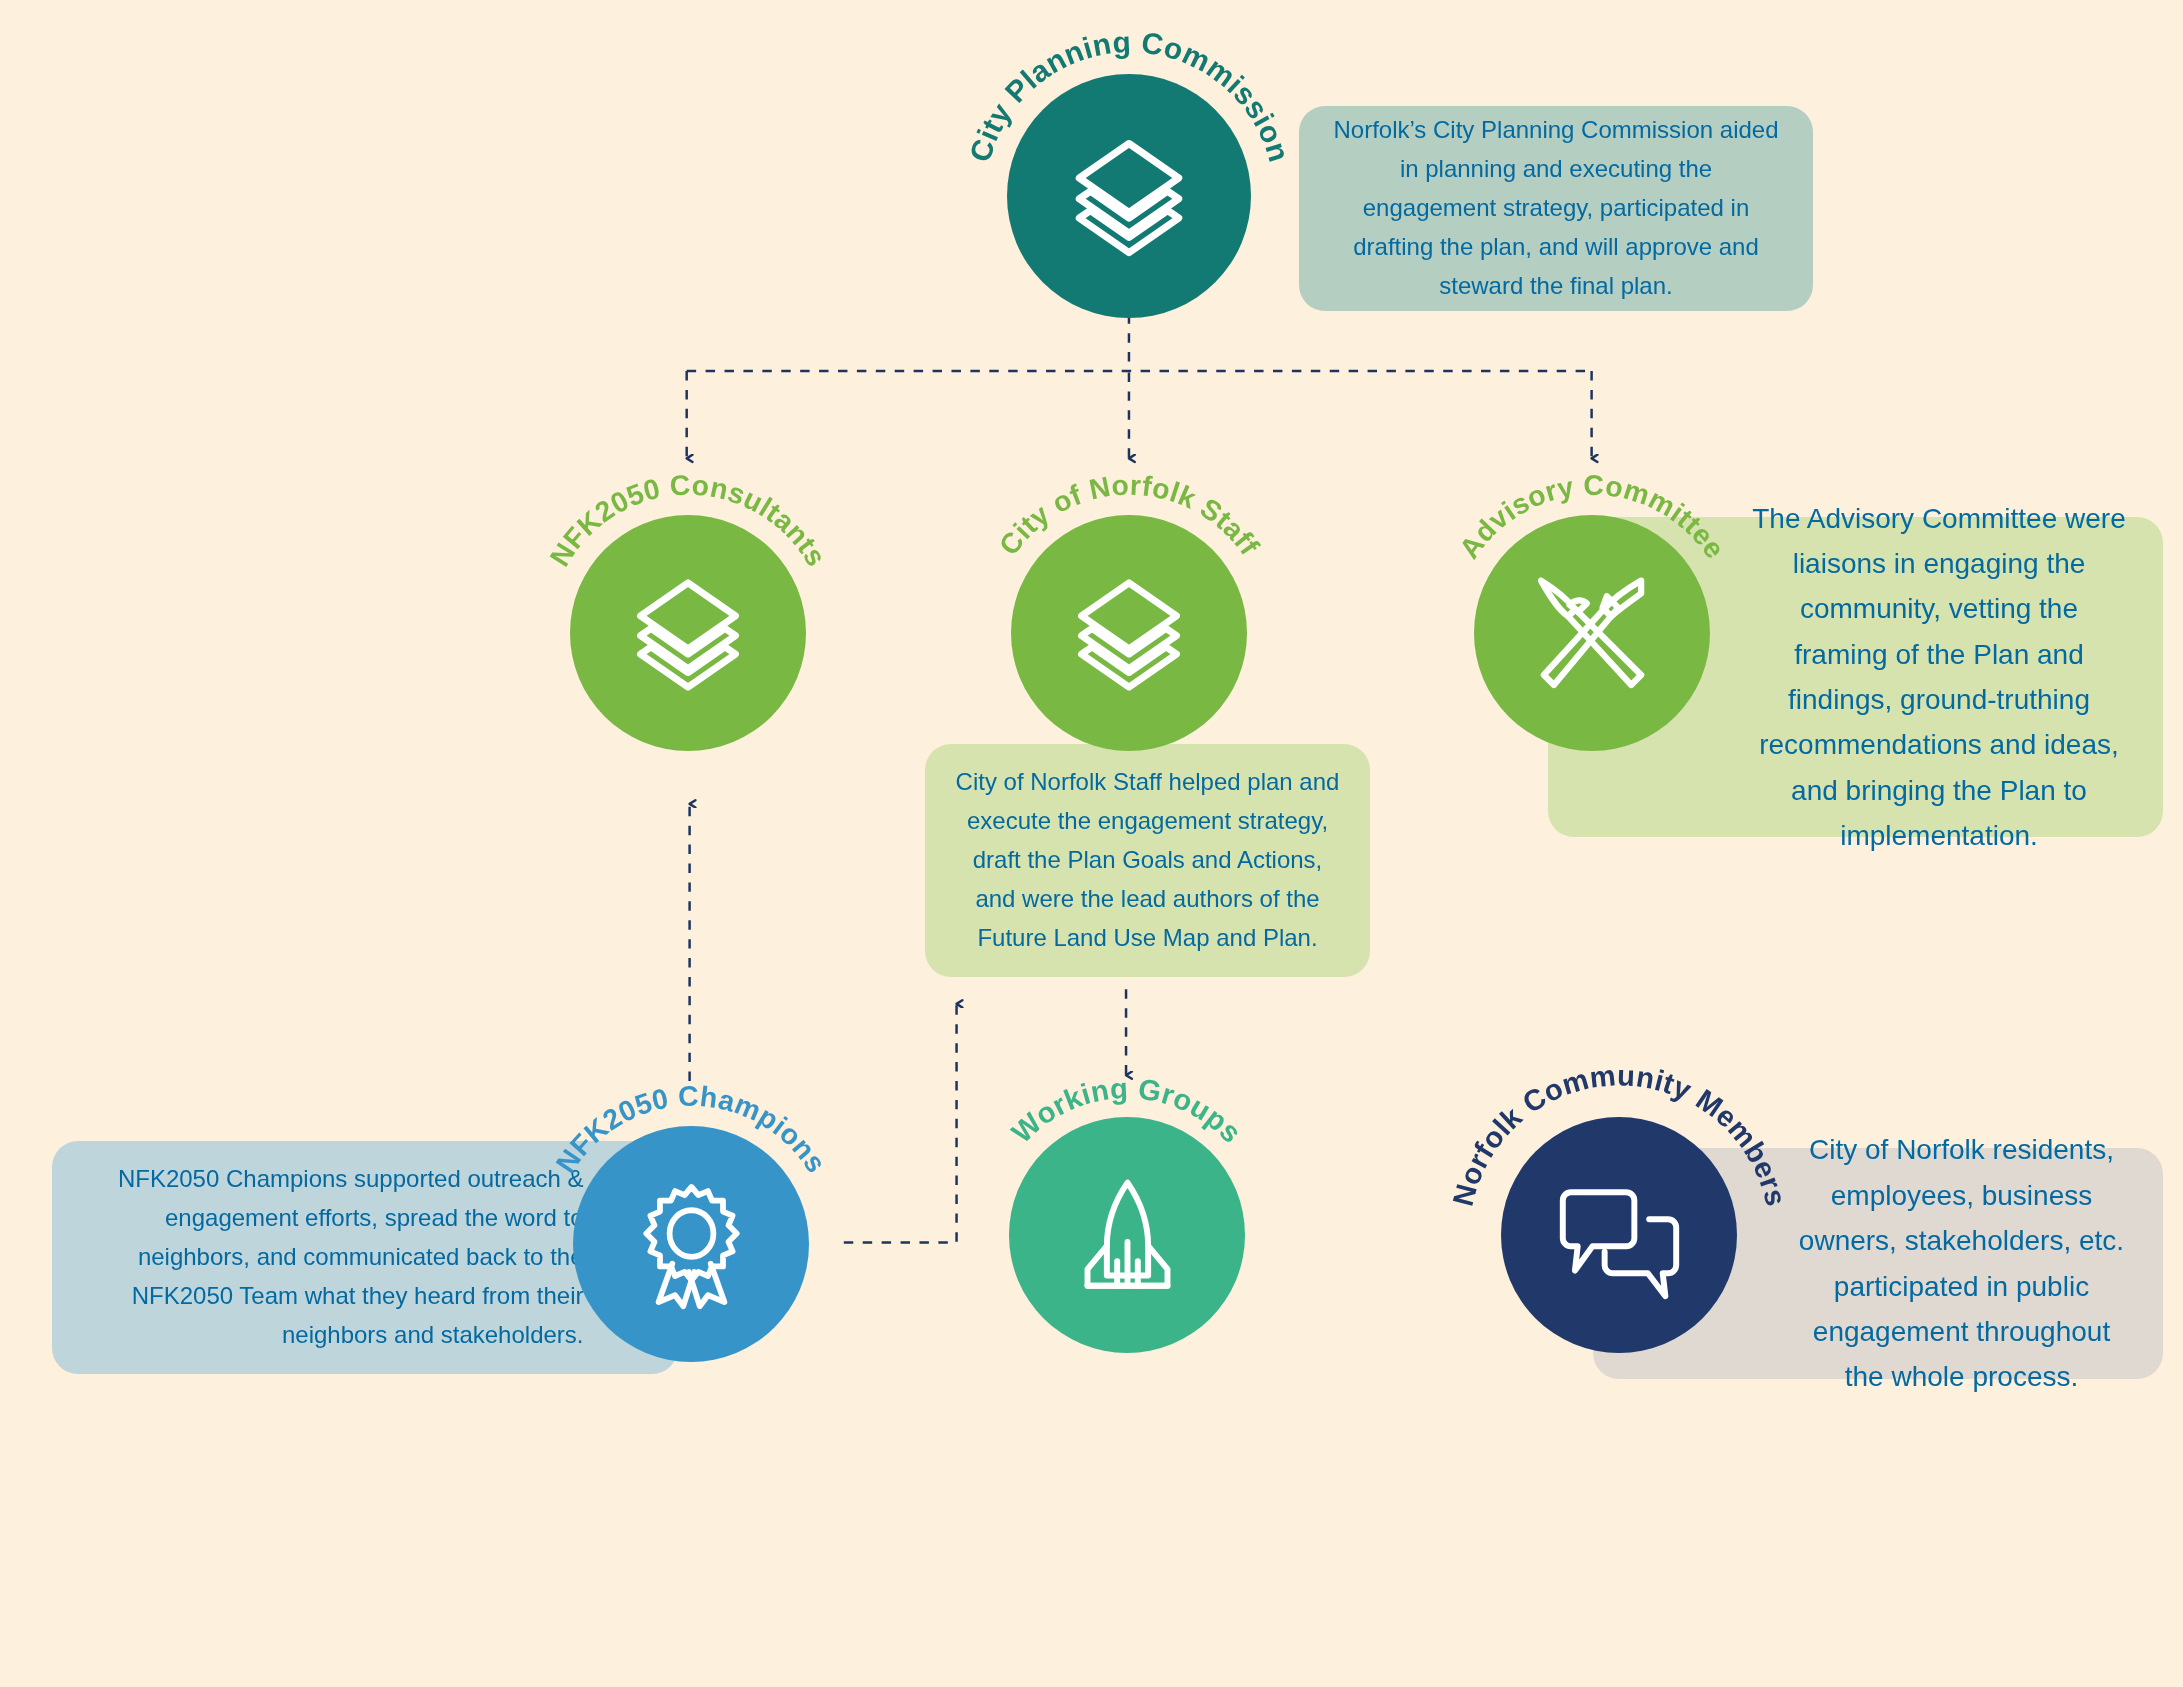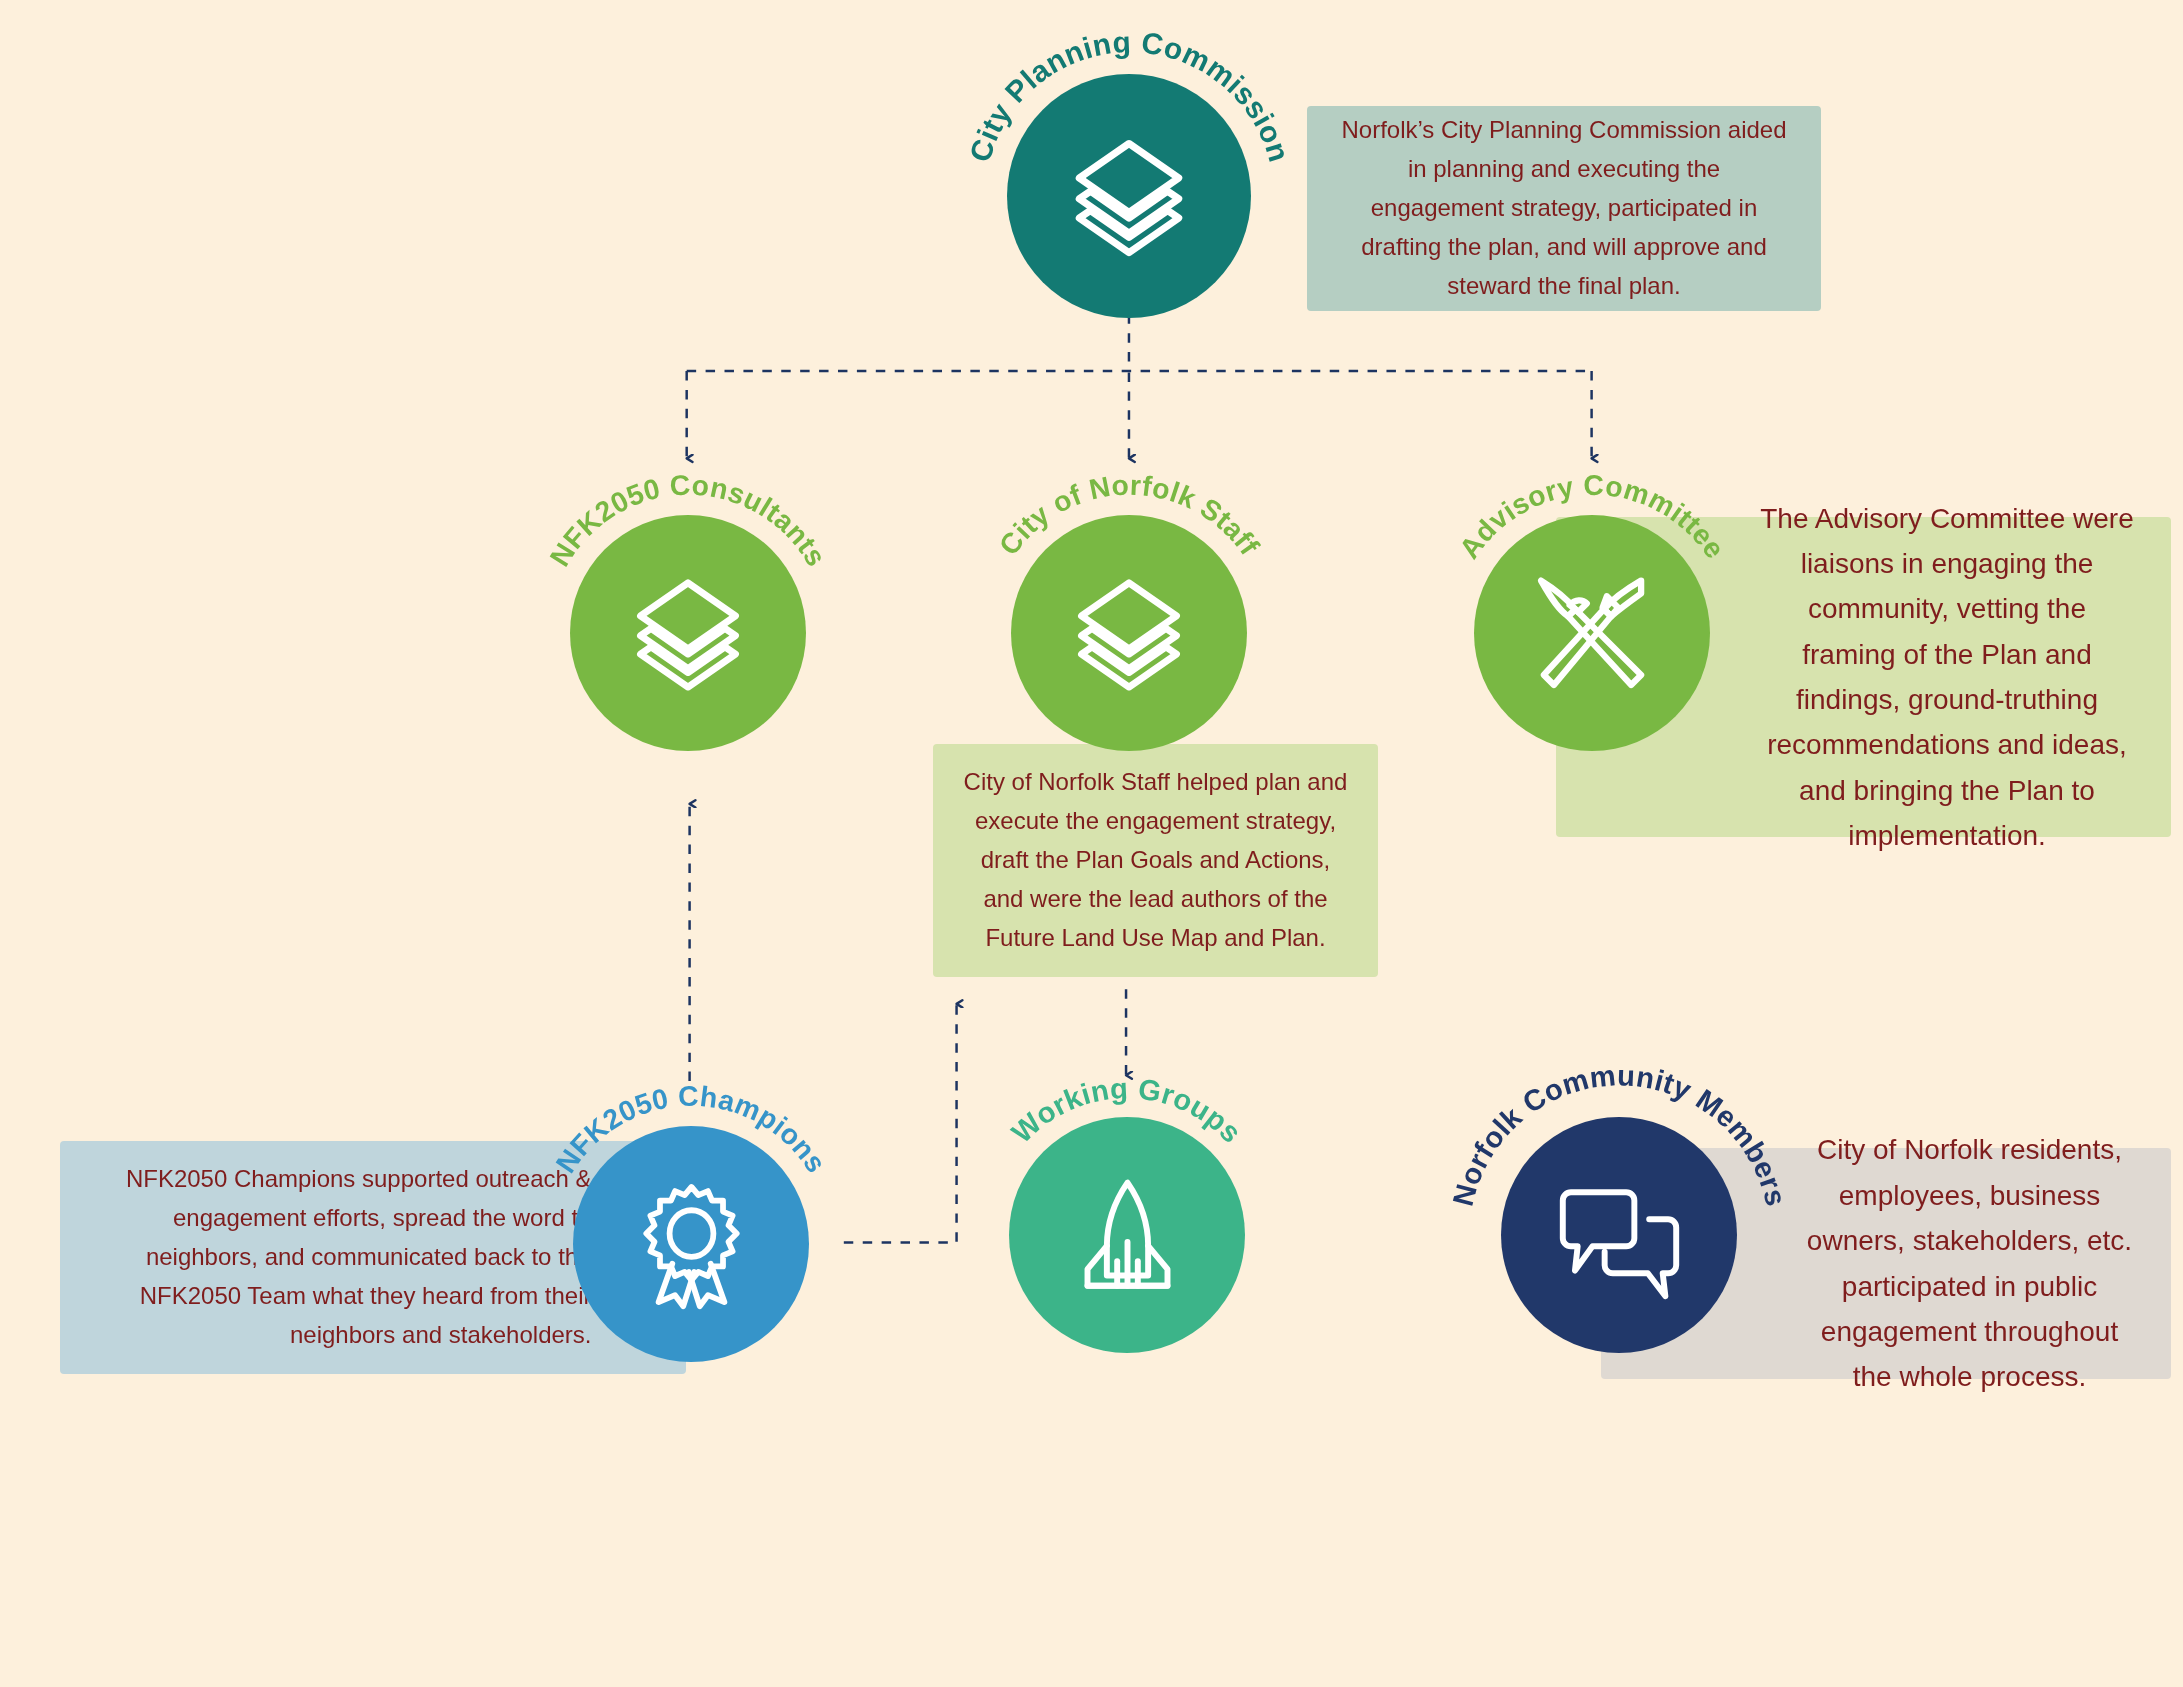--- a/index.html
+++ b/index.html
@@ -7,28 +7,27 @@
     width:2183px;height:1687px;
     background:#fdf0dc;
     font-family:"Liberation Sans", sans-serif;
     overflow:hidden;
   }
   #stage{position:relative;width:2183px;height:1687px;}
 
   
   .card{
     position:absolute;
-    border-radius:4px;
+    border-radius:26px;
     box-sizing:border-box;
     display:flex;align-items:center;justify-content:center;
     text-align:center;
-    color:#7f1d1d;
+    color:#0369a1;
     font-family:"Liberation Sans", sans-serif;
     line-height:1.62;
-    margin-left:8px;
   }
   .card p{margin:0;padding:0;}
 
   
   .node{position:absolute;}
   .disc{
     position:absolute;left:0;top:0;
     border-radius:50%;
     display:flex;align-items:center;justify-content:center;
   }

